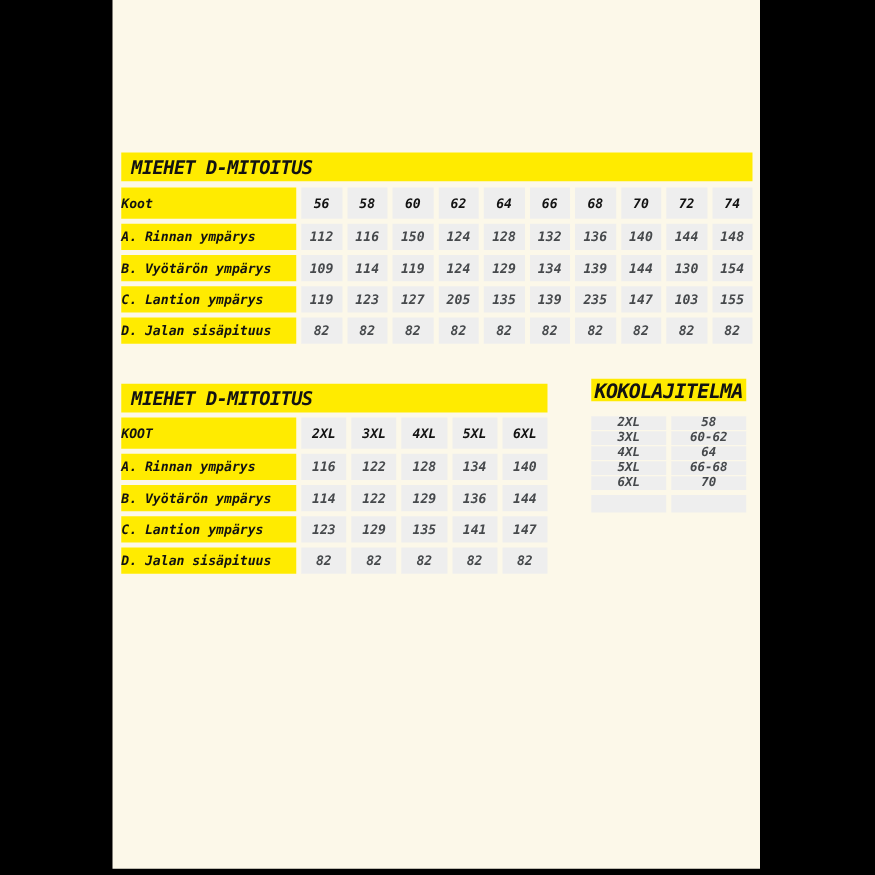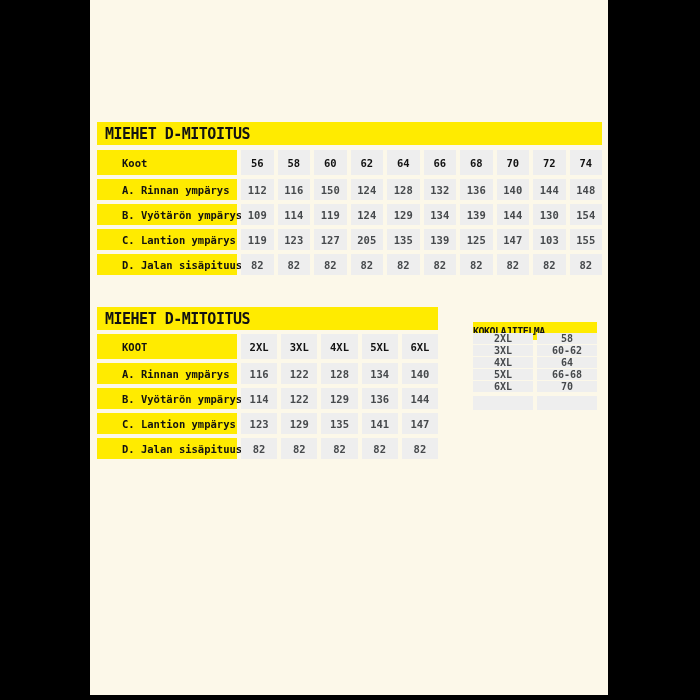--- a/index.html
+++ b/index.html
@@ -9,36 +9,37 @@
     background: var(--page-bg, #000);
     font-family: "DejaVu Sans Mono", "Liberation Mono", monospace;
     font-weight: bold;
     overflow: hidden;
   }
   .sheet {
     position: absolute;
     left: 90px; top: 0;
     width: 518px; height: 695px;
     background: var(--sheet-bg, #FCF8E9);
+    font-style: italic;
   }
   .banner {
     position: absolute;
     background: var(--accent-yellow, #FFEB00);
     color: var(--label-text, #121212);
     display: flex; align-items: center;
     padding-left: 8px;
     font-size: 15px;
     letter-spacing: -0.5px;
     white-space: nowrap;
   }
   #banner1 { left: 7px; top: 122px; width: 505px; height: 23px; }
   #banner2 { left: 7px; top: 307px; width: 341px; height: 23px; }
   #banner3 {
-    left: 383px; top: 322px; width: 124px; height: 18px;
-    font-size: 10px; padding-left: 0;
+    left: 383px; top: 303px; width: 124px; height: 18px;
+    font-size: 16px; justify-content: center; padding-left: 0;
     letter-spacing: -0.5px;
   }
   .sizetable {
     position: absolute;
     display: grid;
     gap: 4px;
   }
   #table1 {
     left: 7px; top: 150px; width: 505px;
     grid-template-columns: 140px repeat(10, 1fr);
@@ -46,21 +47,21 @@
   }
   #table2 {
     left: 7px; top: 334px; width: 341px;
     grid-template-columns: 140px repeat(5, 1fr);
     grid-template-rows: 25px repeat(4, 21px);
   }
   .lblcell {
     background: var(--accent-yellow, #FFEB00);
     color: var(--label-text, #121212);
     display: flex; align-items: center;
-    padding-left: 25px;
+    padding-left: 0;
     font-size: 10.5px;
     white-space: nowrap;
   }
   .graycell {
     background: var(--cell-bg, #EEEEEE);
     color: var(--value-text, #46494C);
     display: flex; align-items: center; justify-content: center;
     font-size: 10.5px;
   }
   .graycell.header { color: var(--label-text, #121212); }
@@ -122,21 +123,21 @@
       <div class="graycell value">144</div>
       <div class="graycell value">130</div>
       <div class="graycell value">154</div>
       <div class="lblcell">C. Lantion ympärys</div>
       <div class="graycell value">119</div>
       <div class="graycell value">123</div>
       <div class="graycell value">127</div>
       <div class="graycell value">205</div>
       <div class="graycell value">135</div>
       <div class="graycell value">139</div>
-      <div class="graycell value">125</div>
+      <div class="graycell value">235</div>
       <div class="graycell value">147</div>
       <div class="graycell value">103</div>
       <div class="graycell value">155</div>
       <div class="lblcell">D. Jalan sisäpituus</div>
       <div class="graycell value">82</div>
       <div class="graycell value">82</div>
       <div class="graycell value">82</div>
       <div class="graycell value">82</div>
       <div class="graycell value">82</div>
       <div class="graycell value">82</div>

